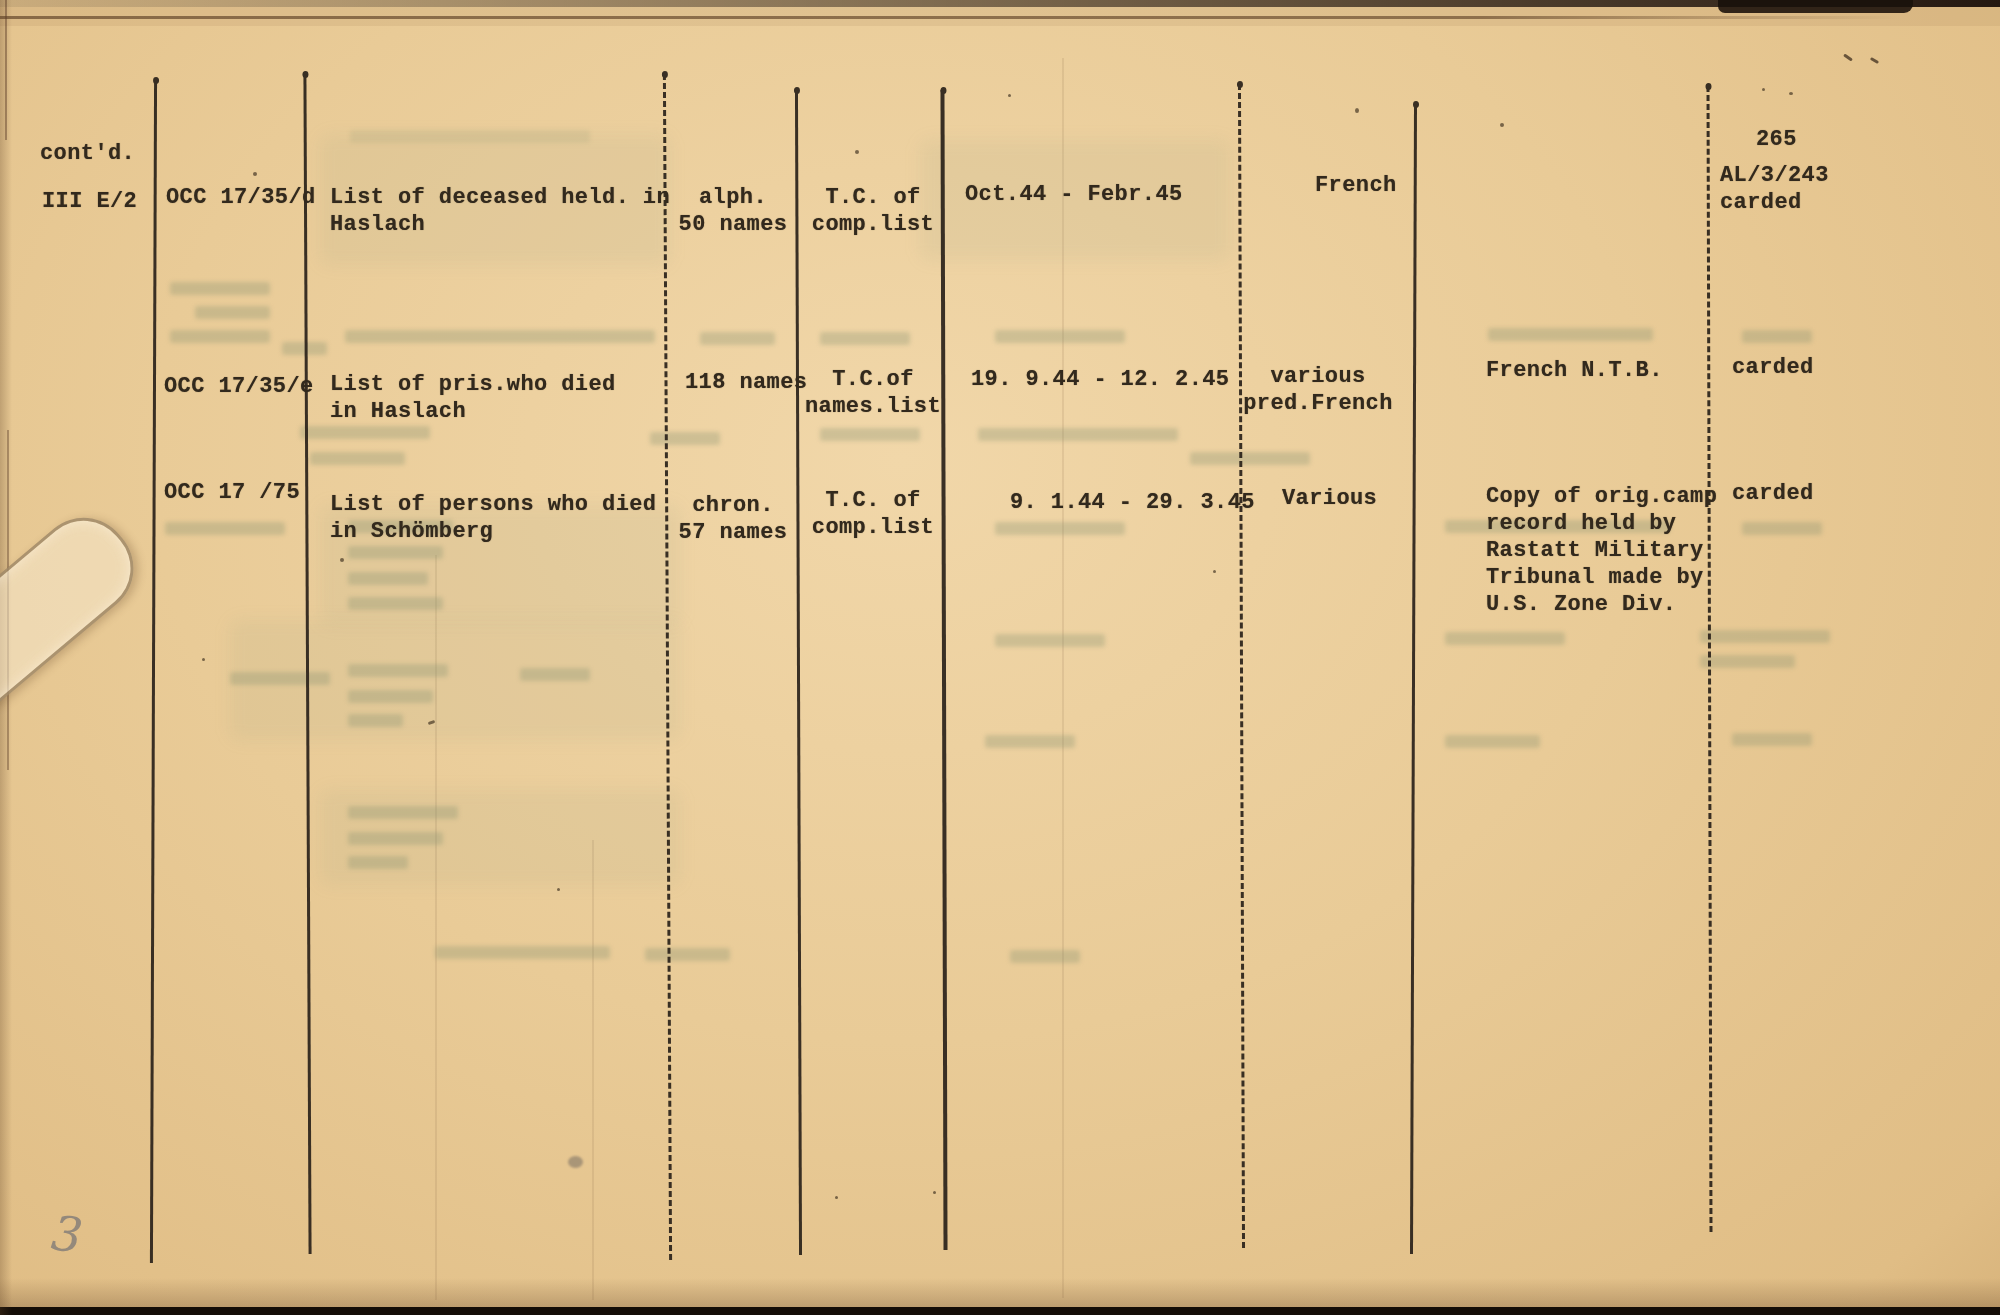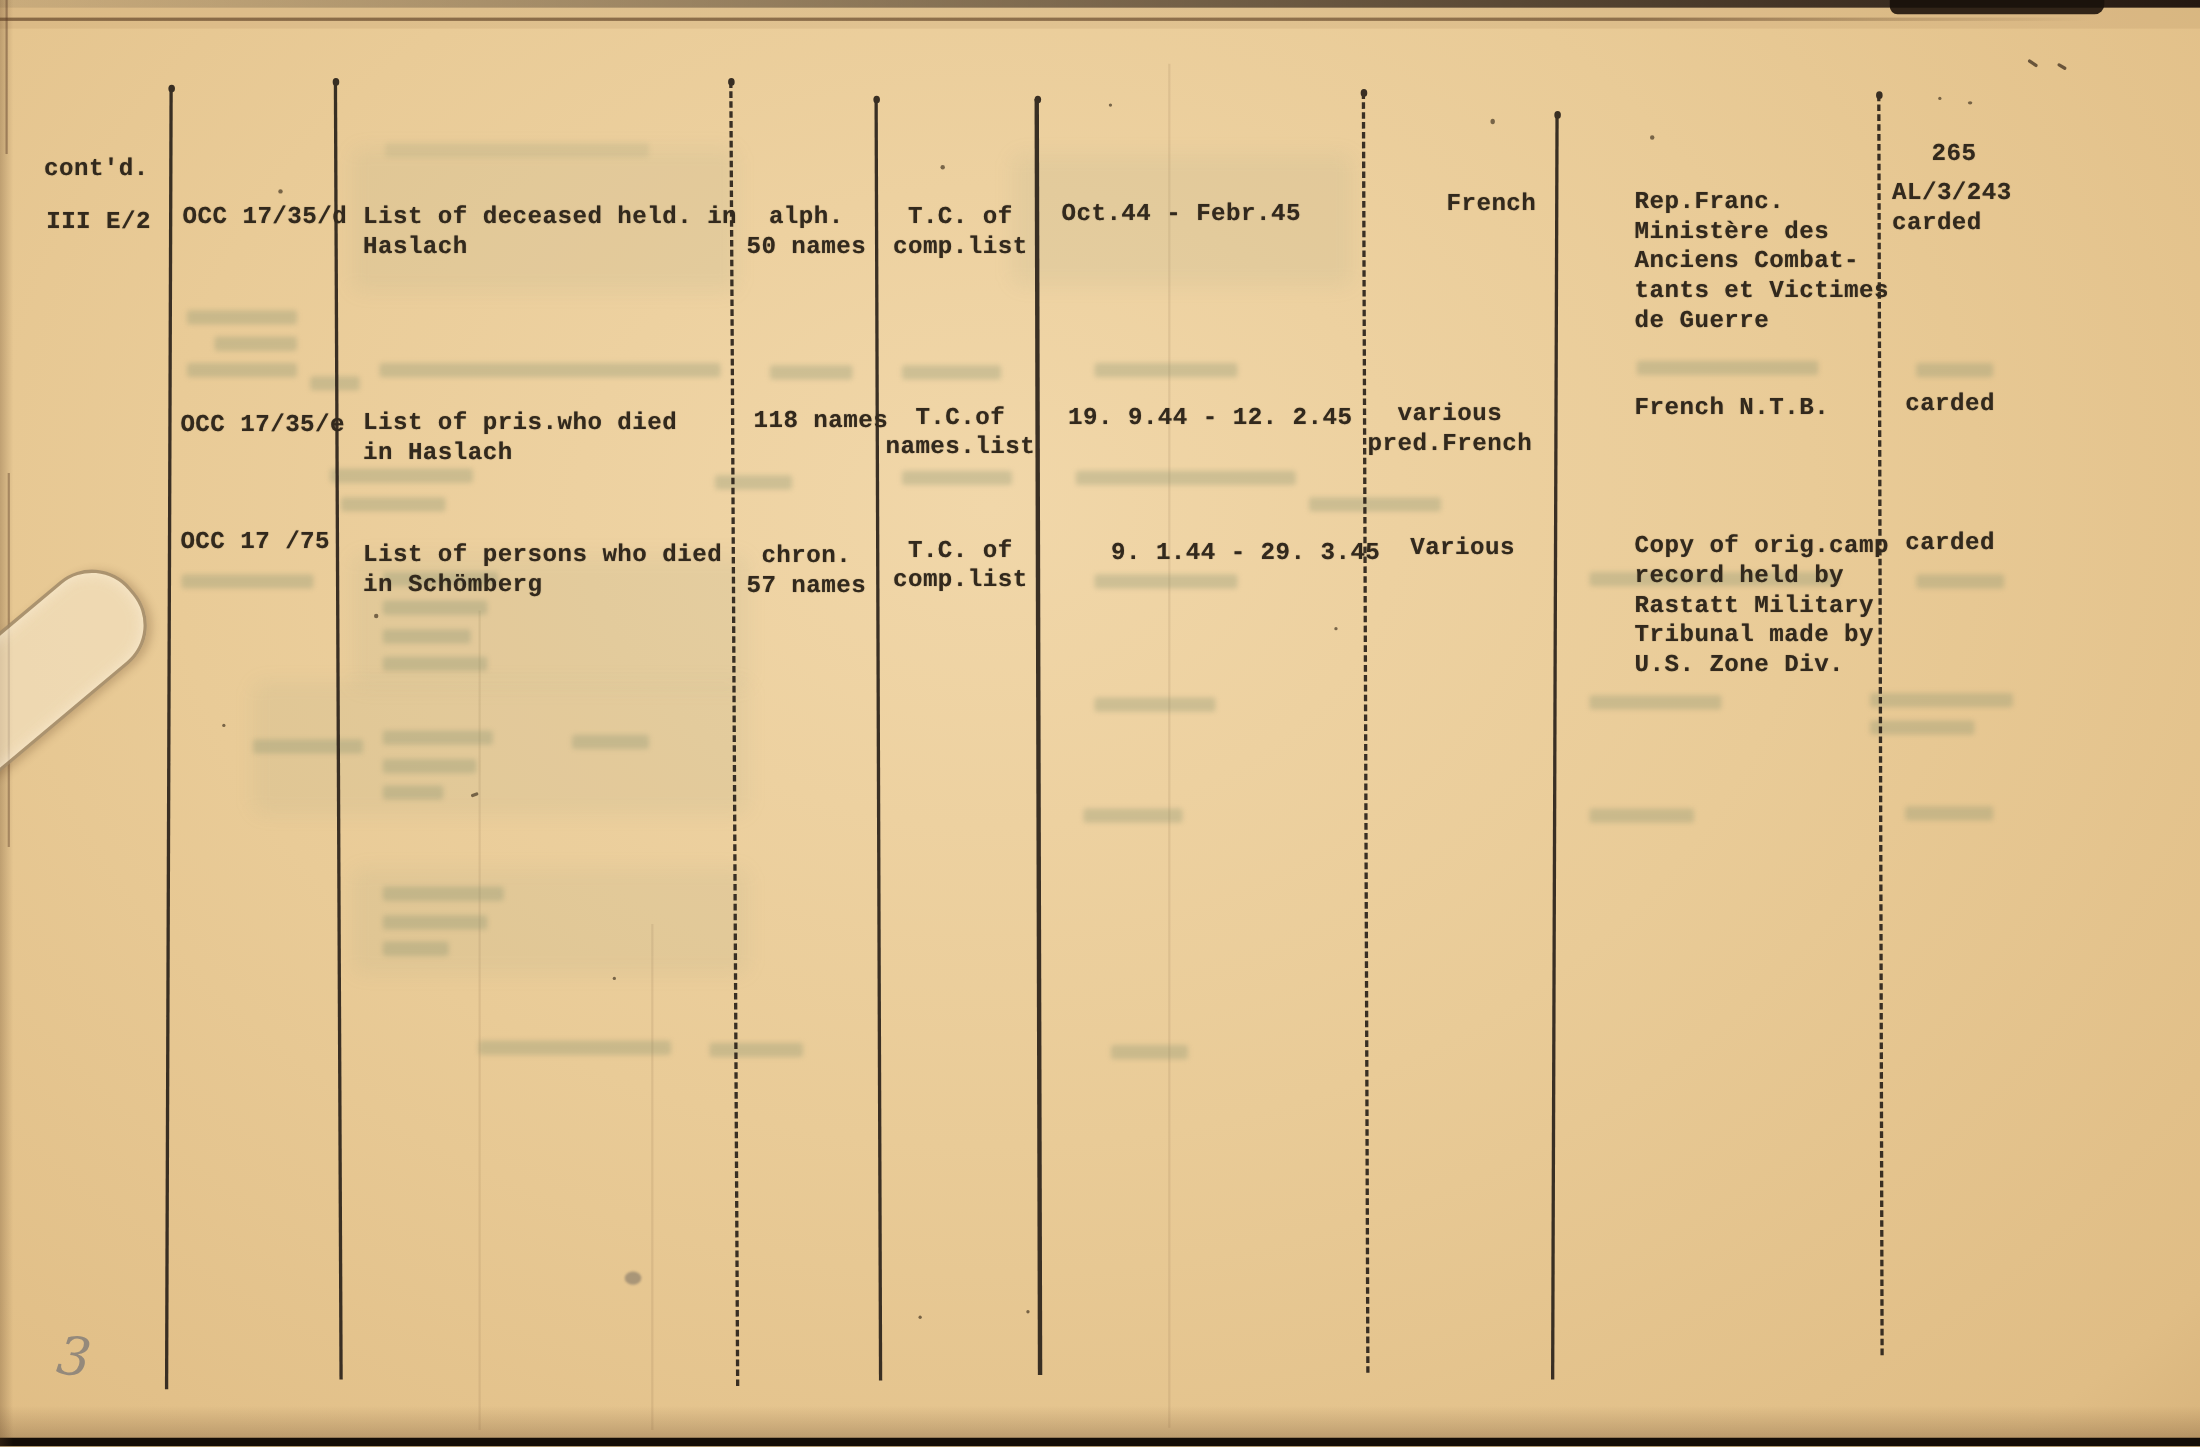--- a/index.html
+++ b/index.html
@@ -110,25 +110,20 @@
 
   <div class="tw" style="left:166px;top:184px;">OCC 17/35/d</div>
   <div class="tw" style="left:330px;top:184px;">List of deceased held. in
 Haslach</div>
   <div class="tw c" style="left:672px;top:184px;width:122px;">alph.
 50 names</div>
   <div class="tw c" style="left:800px;top:184px;width:146px;">T.C. of
 comp.list</div>
   <div class="tw" style="left:965px;top:181px;">Oct.44 - Febr.45</div>
   <div class="tw" style="left:1315px;top:172px;">French</div>
-  <div class="tw" style="left:1486px;top:170px;">Rep.Franc.
-Ministère des
-Anciens Combat-
-tants et Victimes
-de Guerre</div>
   <div class="tw" style="left:1720px;top:162px;">AL/3/243
 carded</div>
 
   <div class="tw" style="left:164px;top:373px;">OCC 17/35/e</div>
   <div class="tw" style="left:330px;top:371px;">List of pris.who died
 in Haslach</div>
   <div class="tw" style="left:685px;top:369px;">118 names</div>
   <div class="tw c" style="left:800px;top:366px;width:146px;">T.C.of
 names.list</div>
   <div class="tw" style="left:971px;top:366px;">19. 9.44 - 12. 2.45</div>

